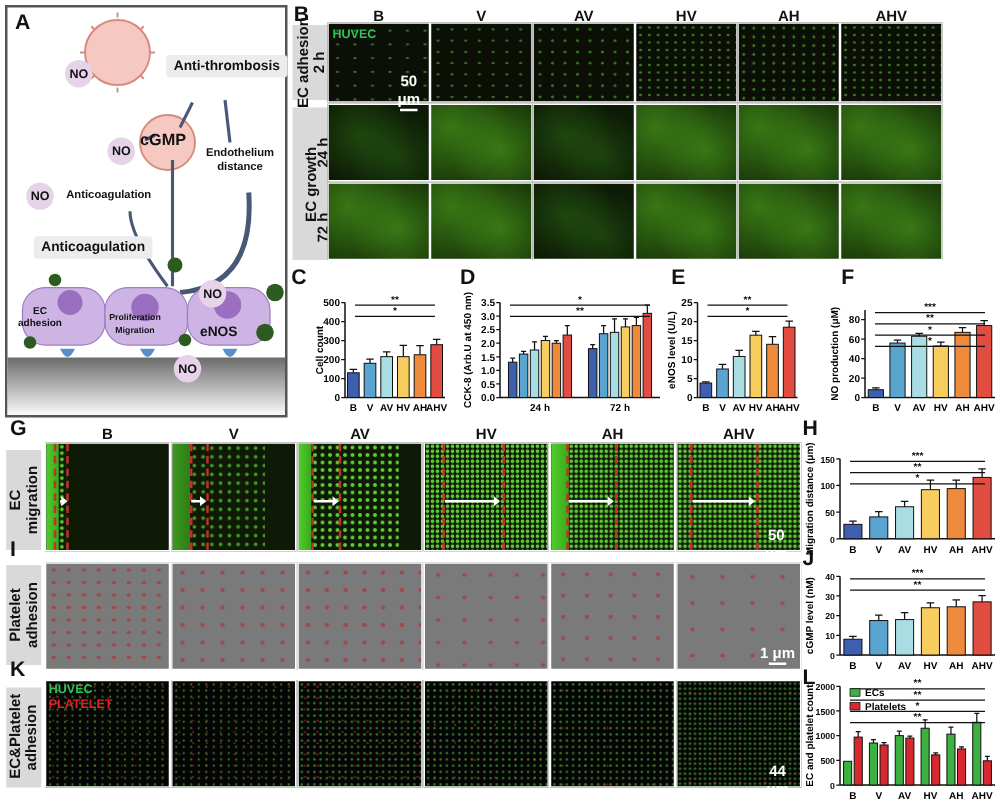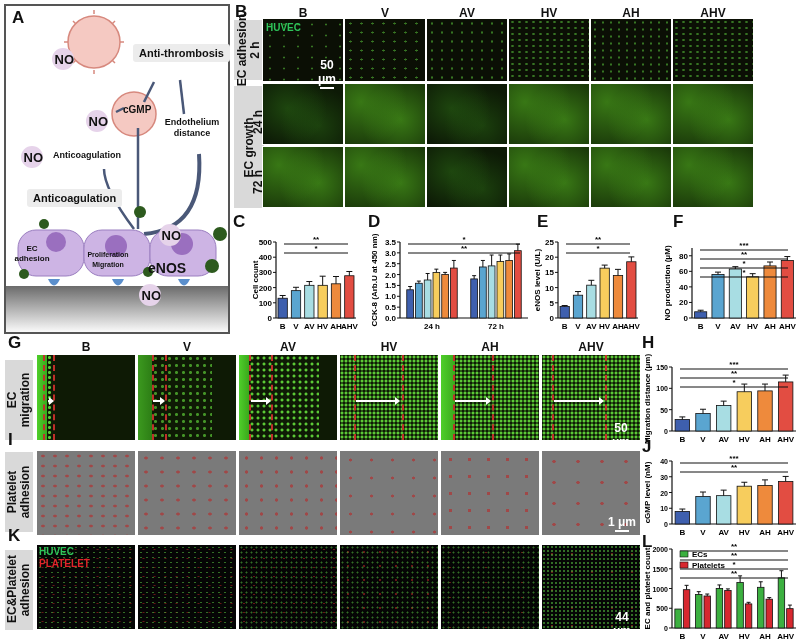--- a/index.html
+++ b/index.html
@@ -20,21 +20,21 @@
   .mig .cells { position:absolute; top:0; bottom:0; background-image: radial-gradient(rgba(100,220,60,.9) 1.2px, transparent 1.8px); background-size: 5px 5px; }
   .mig .dash { position:absolute; top:0; bottom:0; width:0; border-left: 2px dashed #c0302a; }
   .mig .arrow { position:absolute; height:2px; background:#fff; }
   .mig .arrow::after { content:""; position:absolute; right:-4px; top:-3px; border-left:5px solid #fff; border-top:4px solid transparent; border-bottom:4px solid transparent; }
   .scalebar { position:absolute; color:#fff; font-weight:bold; font-size:12px; text-align:center; }
   .scalebar i { display:block; height:2px; background:#fff; margin: 1px auto 0; }
   svg text { font-family: "Liberation Sans", sans-serif; }
   .schem-box { position:absolute; border: 2px solid #555; background:#fff; }
   .schem-label { position:absolute; font-weight:bold; font-size:11px; }
   .schem-pill { position:absolute; background:#ececec; font-weight:bold; padding: 3px 6px; border-radius:3px; }
-  .no-bubble { position:absolute; width:22px; height:22px; border-radius:50%; background: #e6d3ea; font-size:13px; font-weight:bold; display:flex; align-items:center; justify-content:flex-end; }
+  .no-bubble { position:absolute; width:22px; height:22px; border-radius:50%; background: #e6d3ea; font-size:10px; font-weight:bold; display:flex; align-items:center; justify-content:center; }
 </style>
 </head>
 <body>
 
 <div class="schem-box" style="left:4px;top:4px;width:226px;height:330px;"></div>
 <div class="panel-letter" style="left:12px;top:8px;">A</div>
 
 <svg class="abs" style="left:4px;top:4px;" width="226" height="330">
 
   <g>
@@ -88,27 +88,27 @@
     <circle cx="40" cy="220" r="5"></circle>
       <circle cx="20" cy="270" r="5"></circle>
       <circle cx="136" cy="208" r="6"></circle>
       <circle cx="144" cy="268" r="5"></circle>
       <circle cx="216" cy="230" r="7"></circle>
       <circle cx="208" cy="262" r="7"></circle>
   </g>
 </svg>
 
 <div class="schem-pill" style="left:133px;top:44px;font-size:11px;">Anti-thrombosis</div>
-<div class="schem-label" style="left:123px;top:104px;font-size:10px;">cGMP</div>
+<div class="schem-label" style="left:112px;top:104px;font-size:13px;">cGMP</div>
 <div class="schem-label" style="left:157px;top:117px;width:70px;text-align:center;font-size:9px;line-height:11px;">Endothelium distance</div>
 <div class="schem-label" style="left:53px;top:150px;font-size:9px;">Anticoagulation</div>
 <div class="schem-pill" style="left:27px;top:189px;font-size:11px;">Anticoagulation</div>
 <div class="schem-label" style="left:14px;top:244px;width:36px;text-align:center;font-size:8px;line-height:10px;">EC adhesion</div>
 <div class="schem-label" style="left:82px;top:250px;width:52px;text-align:center;font-size:7px;line-height:10px;">Proliferation Migration</div>
-<div class="schem-label" style="left:148px;top:260px;font-size:14px;">eNOS</div>
+<div class="schem-label" style="left:160px;top:260px;font-size:11px;">eNOS</div>
 <div class="no-bubble" style="left:52px;top:48px;">
     <span>NO</span>
   </div>
 <div class="no-bubble" style="left:86px;top:110px;">
     <span>NO</span>
   </div>
 <div class="no-bubble" style="left:21px;top:146px;">
     <span>NO</span>
   </div>
 <div class="no-bubble" style="left:159px;top:224px;">

